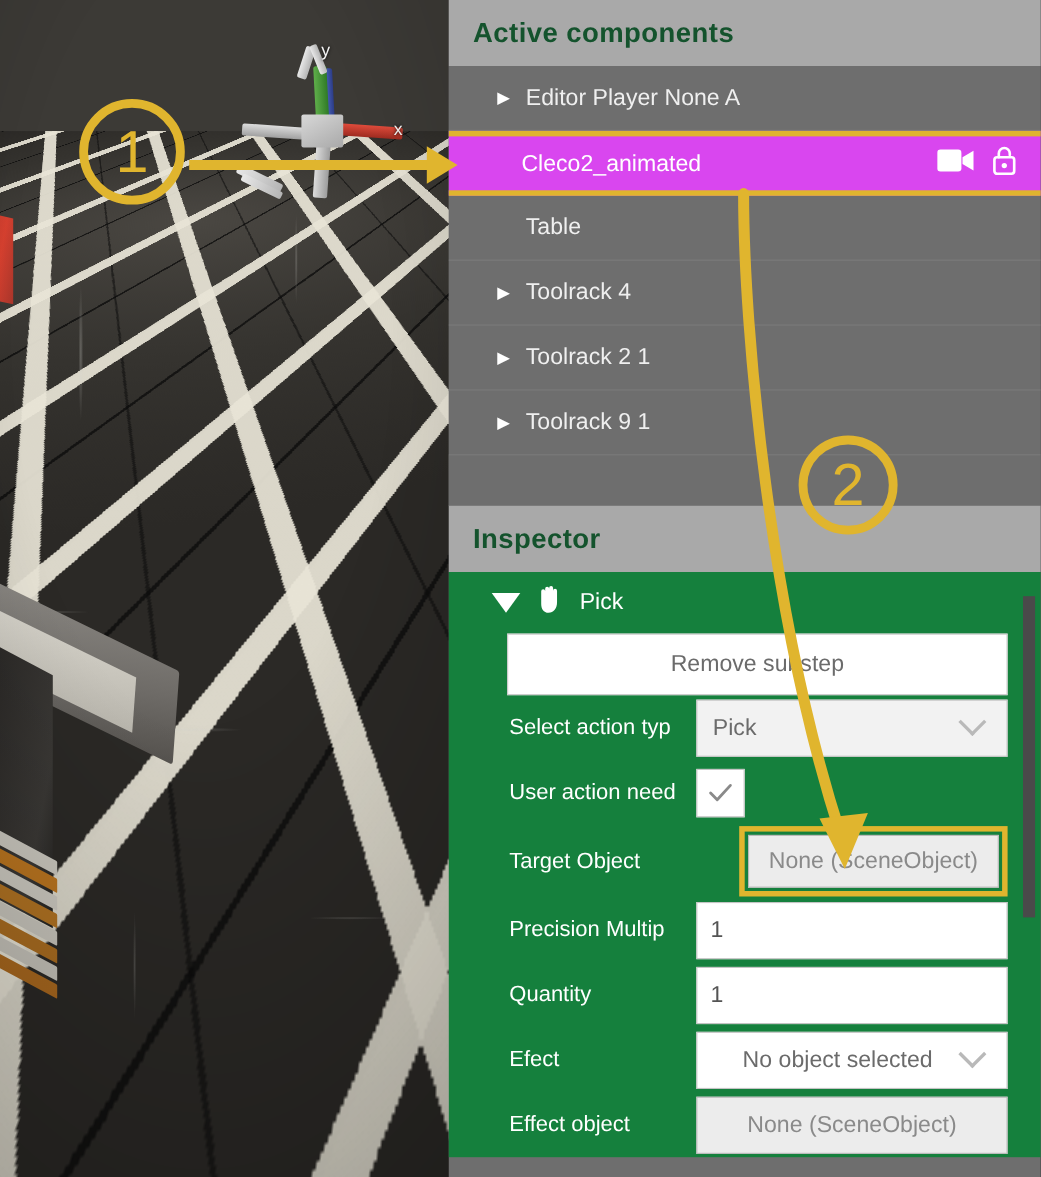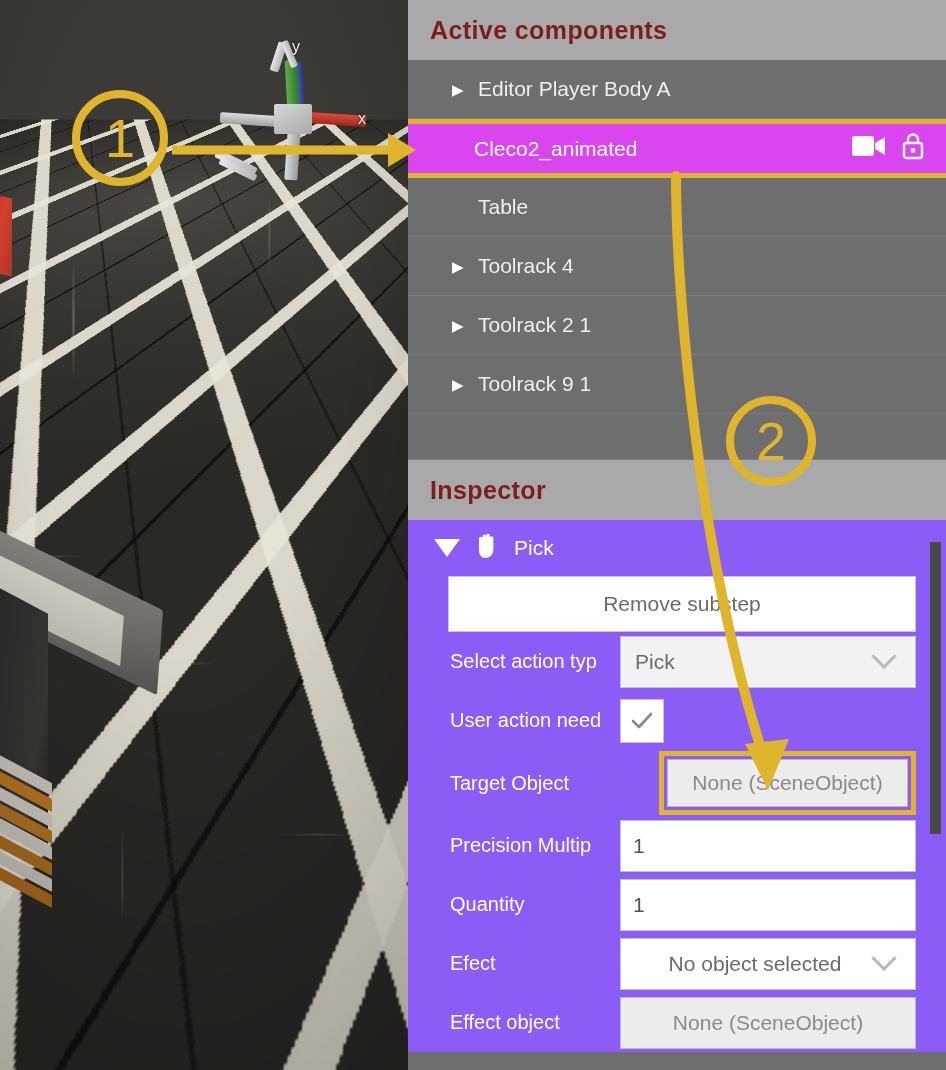--- a/index.html
+++ b/index.html
@@ -123,21 +123,21 @@
   }
 
   
   #panel {
     position: absolute; left: 408px; top: 0; width: 538px; height: 1070px;
     background: #6e6e6e;
   }
   .section-header {
     height: 60px; background: #a9a9a9; display: flex; align-items: center;
     padding-left: 22px;
-    color: #7f1d1d; font-size: 25px; font-weight: bold; letter-spacing: 0.4px;
+    color: #14532d; font-size: 25px; font-weight: bold; letter-spacing: 0.4px;
   }
   .hier-list { background: #6e6e6e; }
   .hier-row {
     position: relative; height: 59px; display: flex; align-items: center;
     border-bottom: 1px solid #7b7b7b;
     color: #efefef; font-size: 21px;
   }
   .hier-row .caret {
     width: 20px; margin-left: 44px; color: #ffffff; font-size: 15px; line-height: 1;
   }
@@ -149,21 +149,21 @@
     border-left: none; border-right: none;
     height: 59px;
     color: #ffffff;
   }
   .hier-row.selected .caret { margin-left: 40px; }
   .row-icons { position: absolute; right: 22px; display: flex; align-items: center; gap: 16px; }
 
   .blank-row { height: 46px; border-bottom: 1px solid #7b7b7b; background: #6e6e6e; }
 
   
-  #inspector { position: relative; background: #8b5cf6; }
+  #inspector { position: relative; background: #15803d; padding-left: 13px; }
   .comp-header {
     height: 56px; display: flex; align-items: center; padding-left: 26px;
     color: #ffffff; font-size: 21px; gap: 14px;
   }
   .tri-down {
     width: 0; height: 0; border-left: 13px solid transparent;
     border-right: 13px solid transparent; border-top: 18px solid #ffffff;
   }
   .btn-wide {
     margin: 0 30px 0 40px; height: 56px; background: #ffffff;
@@ -270,21 +270,21 @@
   <div id="panel">
 
     <div class="section-header">
       <span>Active components</span>
     </div>
 
     <div class="hier-list">
 
       <div class="hier-row">
         <span class="caret">▶</span>
-        <span class="label">Editor Player Body A</span>
+        <span class="label">Editor Player None A</span>
       </div>
 
       <div class="hier-row selected">
         <span class="caret empty">▶</span>
         <span class="label">Cleco2_animated</span>
         <span class="row-icons">
           <span>
             <svg width="34" height="24" viewBox="0 0 34 24" aria-hidden="true">
               <rect x="0" y="2" width="22" height="20" rx="3" fill="#ffffff"></rect>
               <path d="M23 9 L33 3 L33 21 L23 15 Z" fill="#ffffff"></path>

